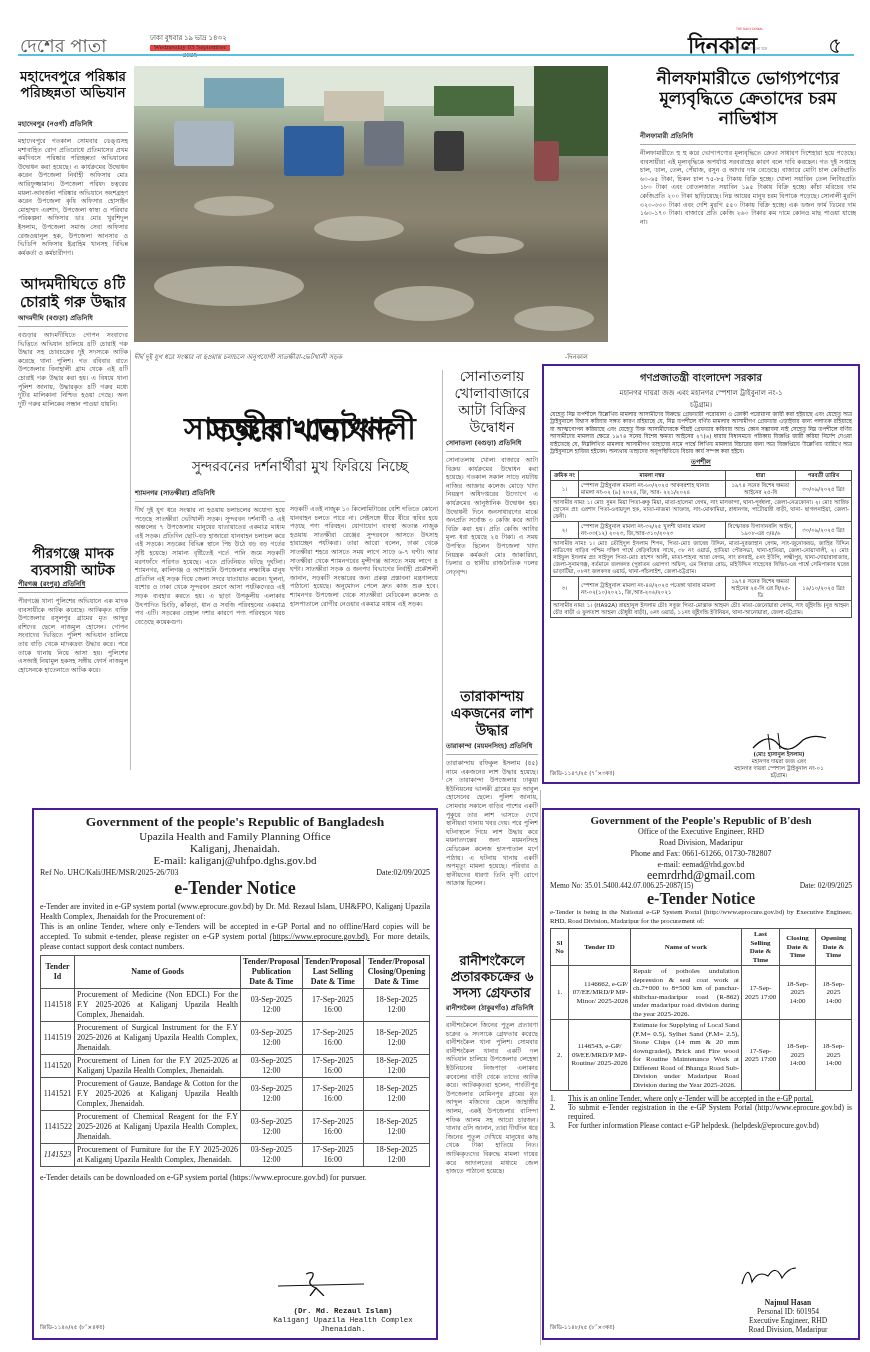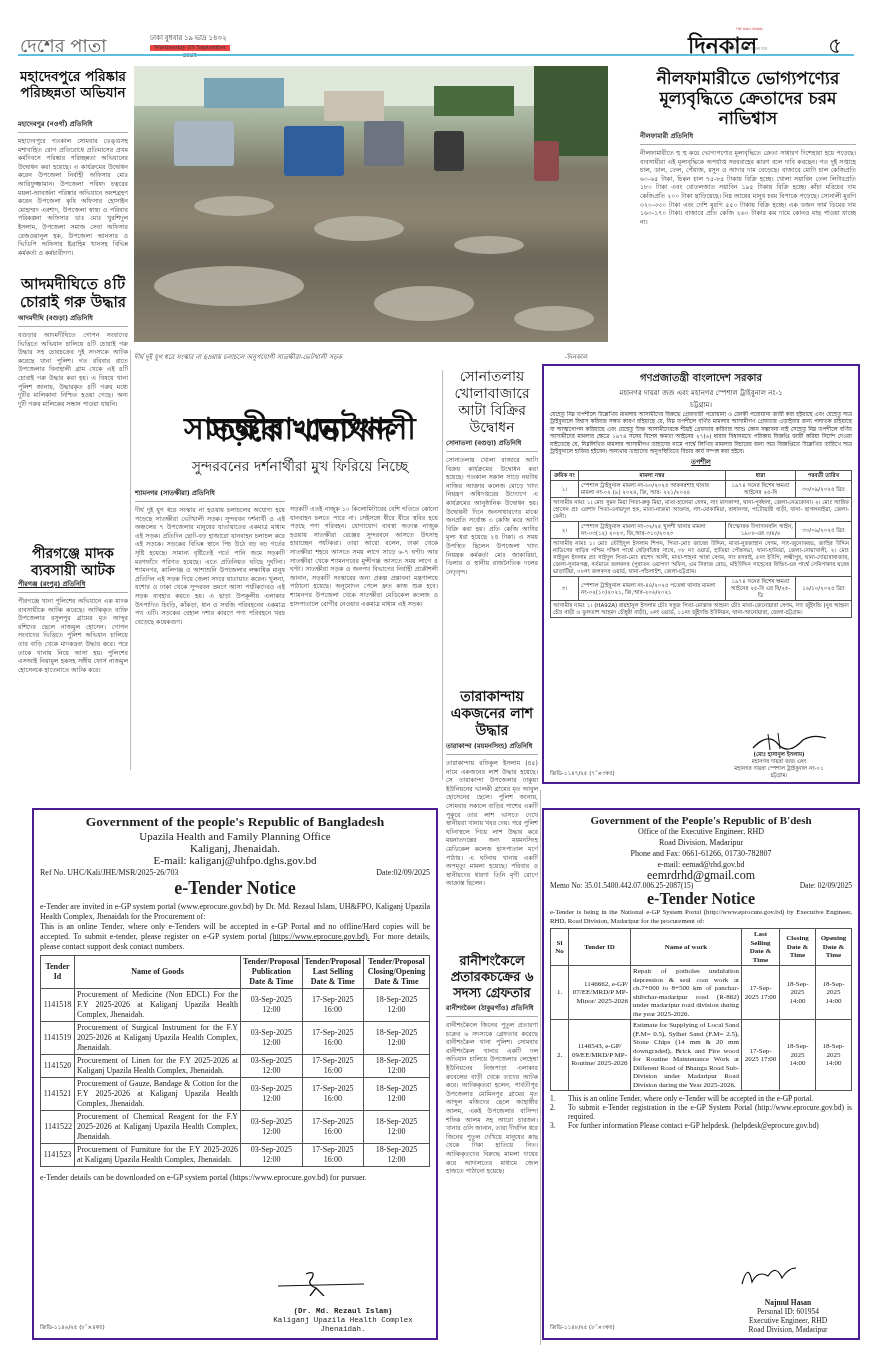--- a/index.html
+++ b/index.html
@@ -227,21 +227,21 @@
           <td style="text-align: center;">18-Sep-2025 12:00</td>
         </tr>
         <tr>
           <td style="text-align: right;">1141522</td>
           <td style="text-align: justify;">Procurement of Chemical Reagent for the F.Y 2025-2026 at Kaliganj Upazila Health Complex, Jhenaidah.</td>
           <td style="text-align: center;">03-Sep-2025 12:00</td>
           <td style="text-align: center;">17-Sep-2025 16:00</td>
           <td style="text-align: center;">18-Sep-2025 12:00</td>
         </tr>
         <tr>
-          <td style="text-align: center;">1141523</td>
+          <td style="text-align: center; font-style: italic;">1141523</td>
           <td style="text-align: justify;">Procurement of Furniture for the F.Y 2025-2026 at Kaliganj Upazila Health Complex, Jhenaidah.</td>
           <td style="text-align: center;">03-Sep-2025 12:00</td>
           <td style="text-align: center;">17-Sep-2025 16:00</td>
           <td style="text-align: center;">18-Sep-2025 12:00</td>
         </tr>
       </tbody>
   </table>
   <div style="font-size:8px; line-height:10px; margin-top:6px;">e-Tender details can be downloaded on e-GP system portal (https://www.eprocure.gov.bd) for pursuer.</div>
   <div style="position:absolute; right:70px; bottom:38px;">
     <svg width="90" height="26">
@@ -296,21 +296,21 @@
           <td style="text-align: justify;">Estimate for Supplying of Local Sand (F.M= 0.5), Sylhet Sand (F.M= 2.5), Stone Chips (14 mm &amp; 20 mm downgraded), Brick and Fire wood for Routine Maintenance Work at Different Road of Bhanga Road Sub-Division under Madaripur Road Division during the Year 2025-2026.</td>
           <td style="text-align: center;">17-Sep-2025 17:00</td>
           <td style="text-align: center;">18-Sep-2025 14:00</td>
           <td style="text-align: center;">18-Sep-2025 14:00</td>
         </tr>
       </tbody>
   </table>
   <div id="tender-right-notes" style="font-size:7.5px; line-height:9px; margin-top:3px;">
       <div style="display: flex; gap: 6px;">
         <span style="min-width: 12px;">1.</span>
-        <span style="text-align: justify;">This is an online Tender, where only e-Tender will be accepted in the e-GP portal.</span>
+        <span style="text-align: justify; text-decoration: underline;">This is an online Tender, where only e-Tender will be accepted in the e-GP portal.</span>
       </div>
       <div style="display: flex; gap: 6px;">
         <span style="min-width: 12px;">2.</span>
         <span style="text-align: justify;">To submit e-Tender registration in the e-GP System Portal (http://www.eprocure.gov.bd) is required.</span>
       </div>
       <div style="display: flex; gap: 6px;">
         <span style="min-width: 12px;">3.</span>
         <span style="text-align: justify;">For further information Please contact e-GP helpdesk. (helpdesk@eprocure.gov.bd)</span>
       </div>
     </div>

